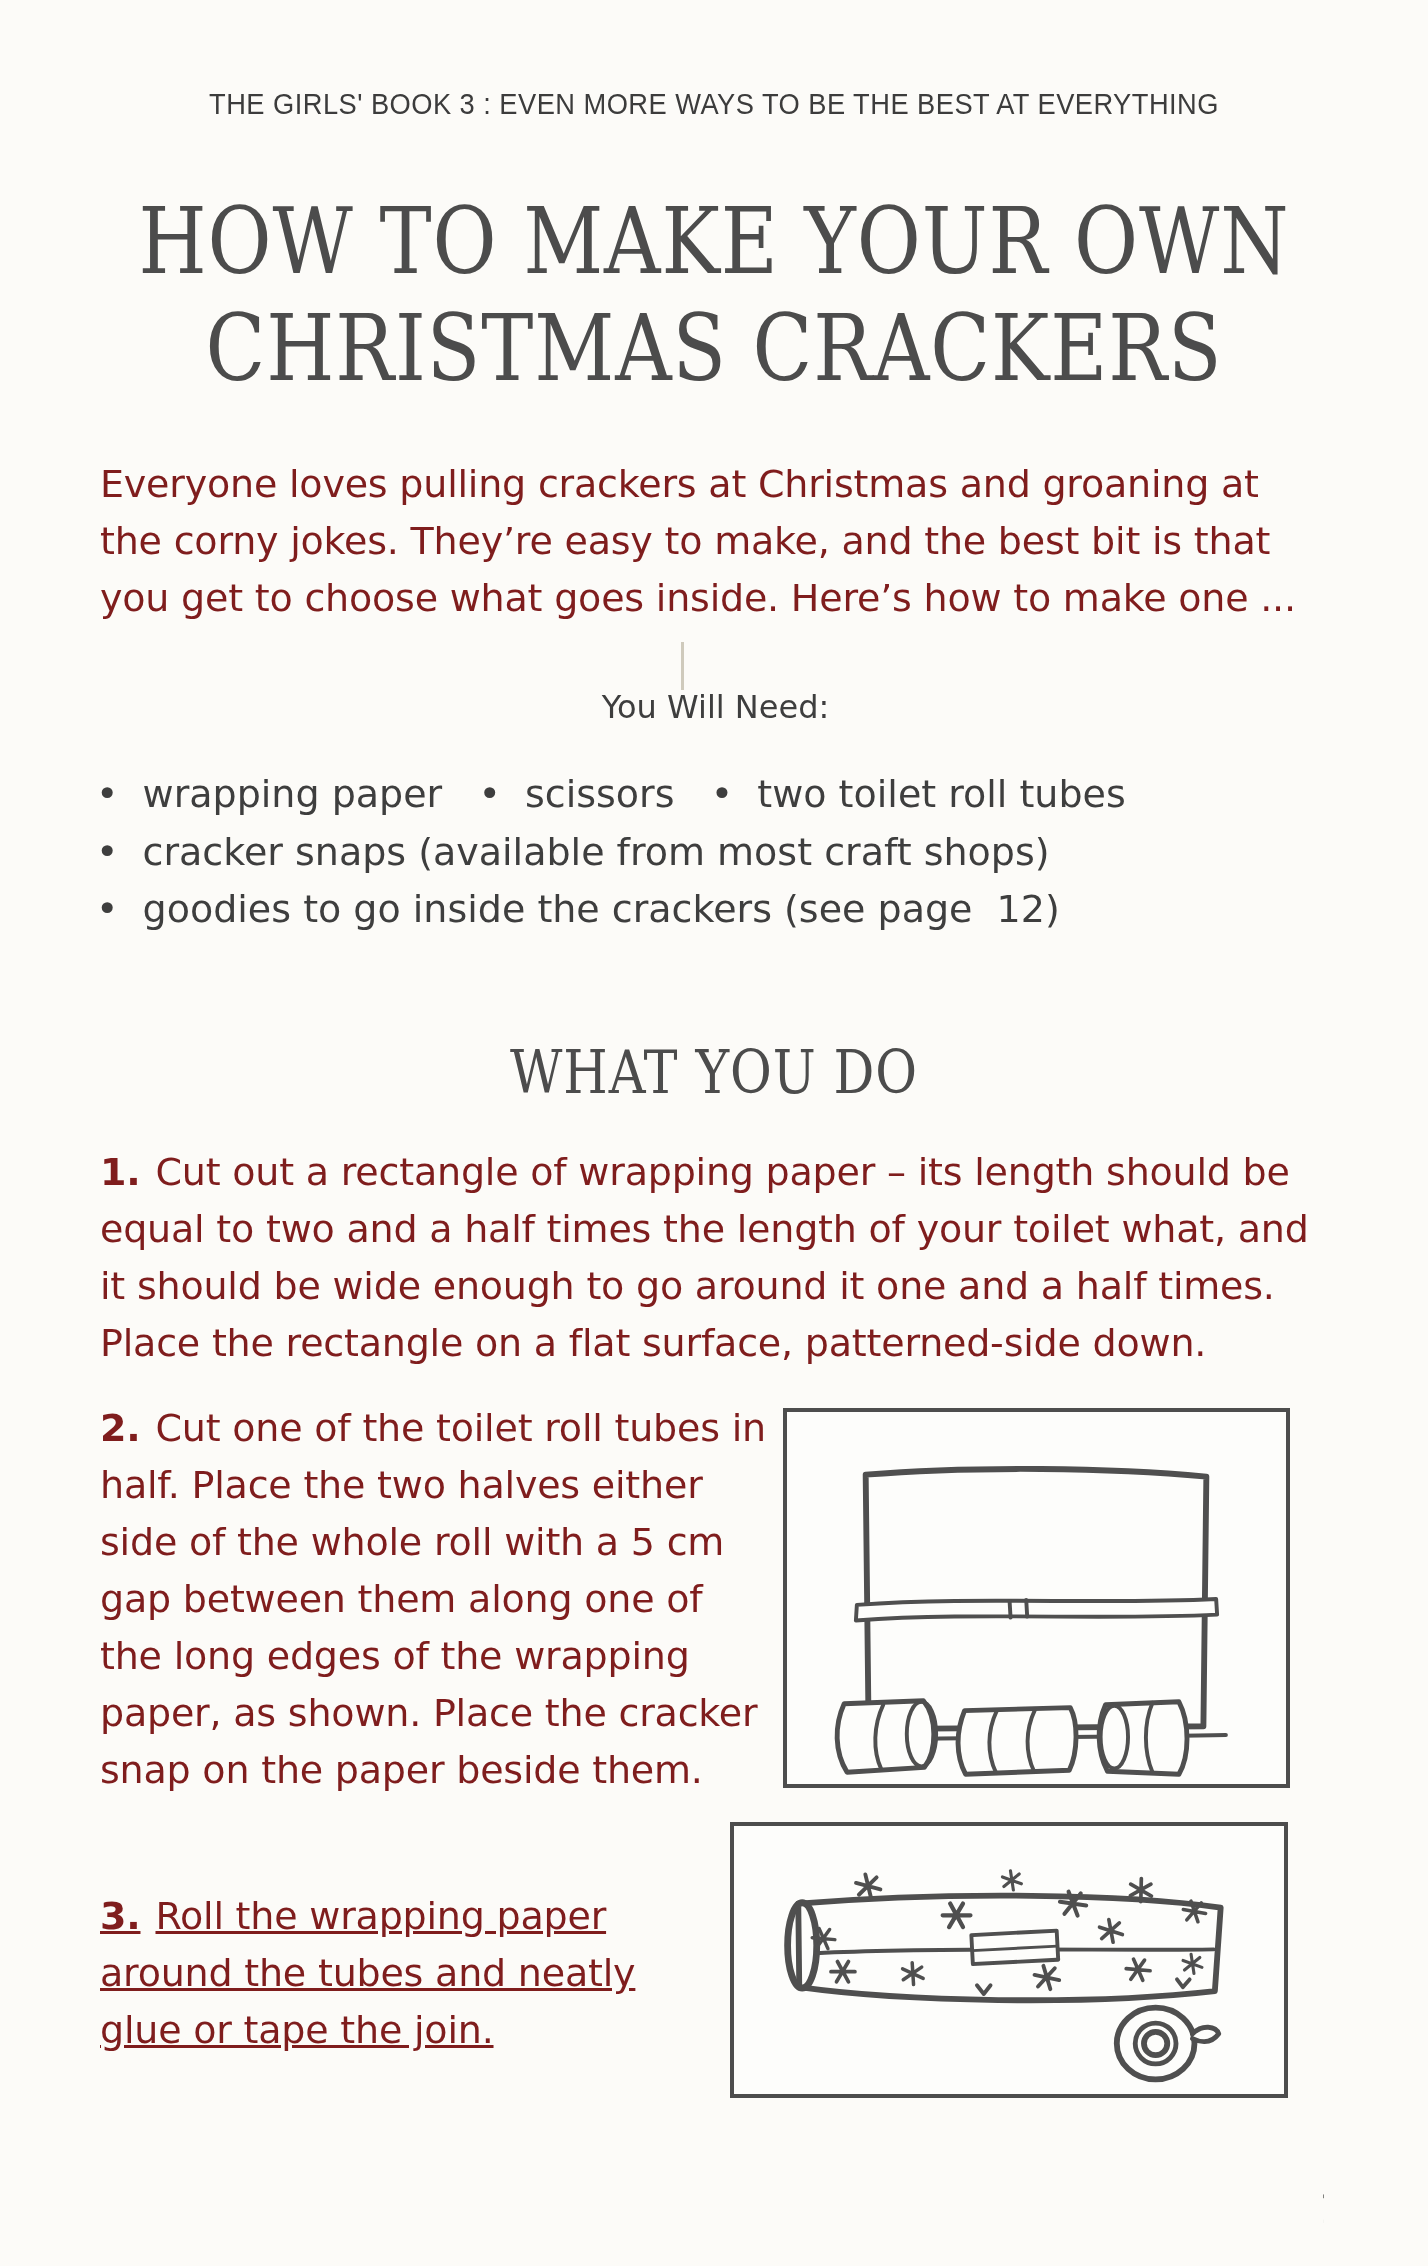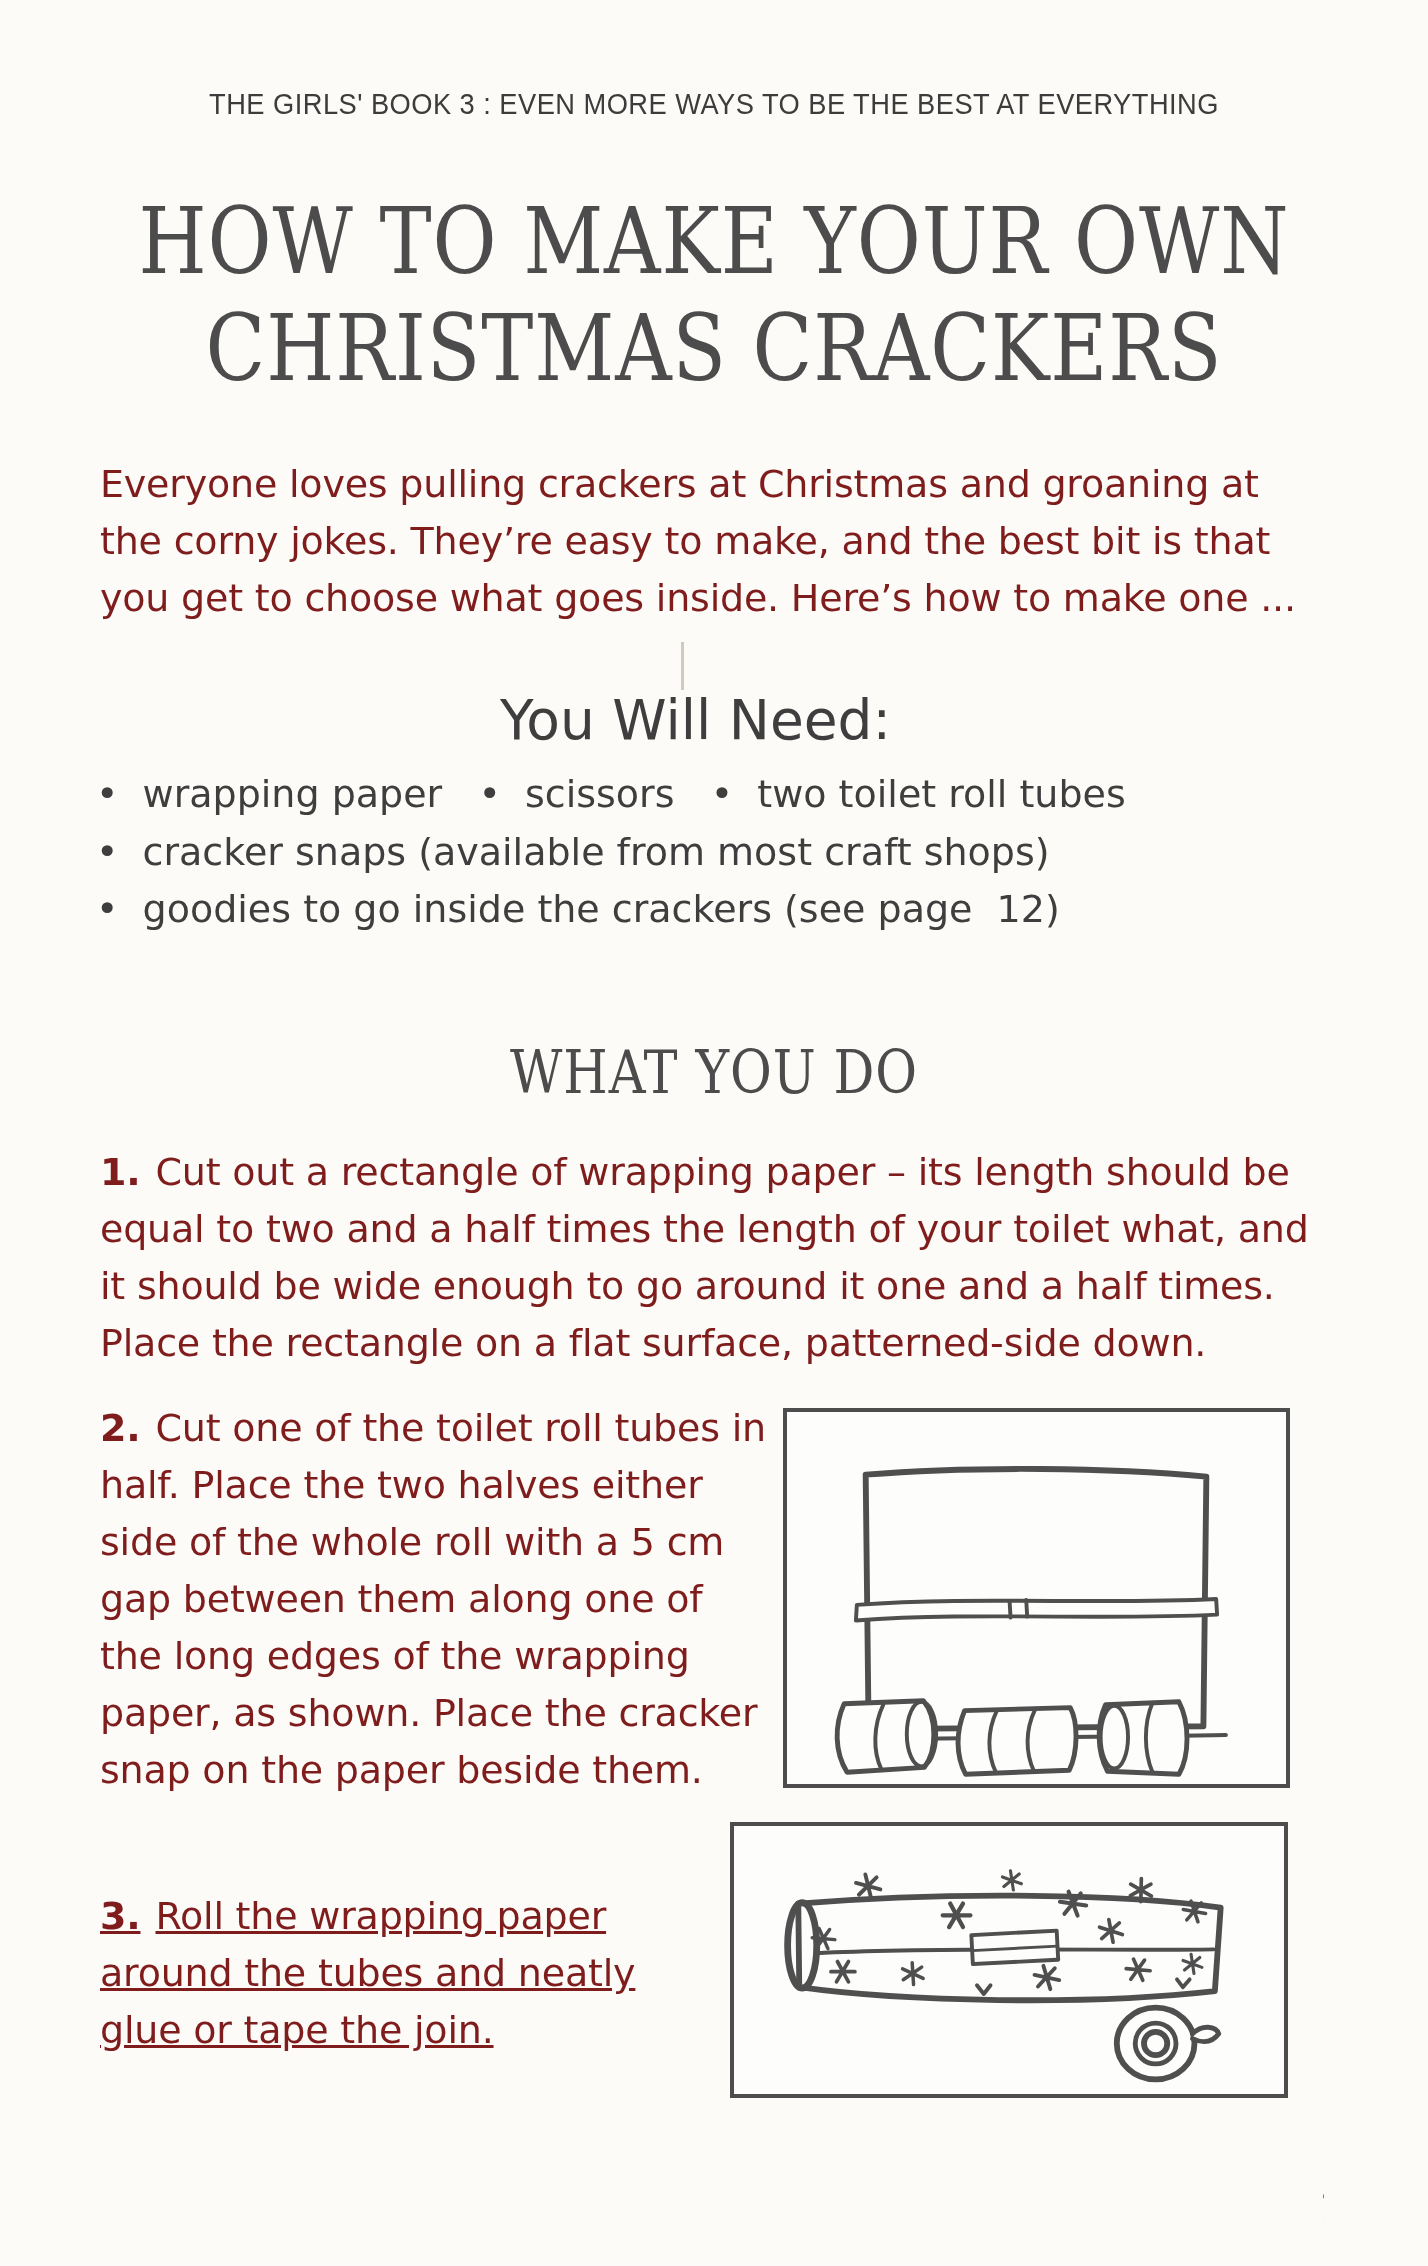--- a/index.html
+++ b/index.html
@@ -12,22 +12,22 @@
 
   .page-title{position:absolute;top:188px;left:0;width:1428px;margin:0;
     text-align:center;font-family:"DejaVu Serif",serif;font-weight:400;
     font-size:92px;line-height:107px;color:#4c4c4c;white-space:pre-line;
     transform:scaleX(.85);letter-spacing:1px;}
 
   .body-text{position:absolute;margin:4px;font-size:38px;line-height:57px;
     white-space:pre;color:#7f1d1d;letter-spacing:-.2px;}
   .intro{top:452px;left:96px;}
 
-  .section-heading{position:absolute;top:688px;left:88px;width:1215px;margin:0;
-    text-align:center;font-weight:400;font-size:55px;color:#3e3e3e;}
+  .section-heading{position:absolute;top:688px;left:108px;width:1215px;margin:0;
+    text-align:center;font-weight:400;font-size:32px;color:#3e3e3e;}
 
   .materials{position:absolute;top:766px;left:96px;width:1215px;}
   .materials-line{font-size:38px;line-height:57.5px;white-space:pre;color:#3e3e3e;}
 
   .what-you-do{position:absolute;top:1040px;left:0;width:1428px;margin:0;
     text-align:center;font-family:"DejaVu Serif",serif;font-weight:400;
     font-size:60px;line-height:64px;color:#4c4c4c;transform:scaleX(.85);letter-spacing:1px;}
 
   .step-1{top:1140px;left:96px;}
   .step-2{top:1396px;left:96px;width:690px;}

